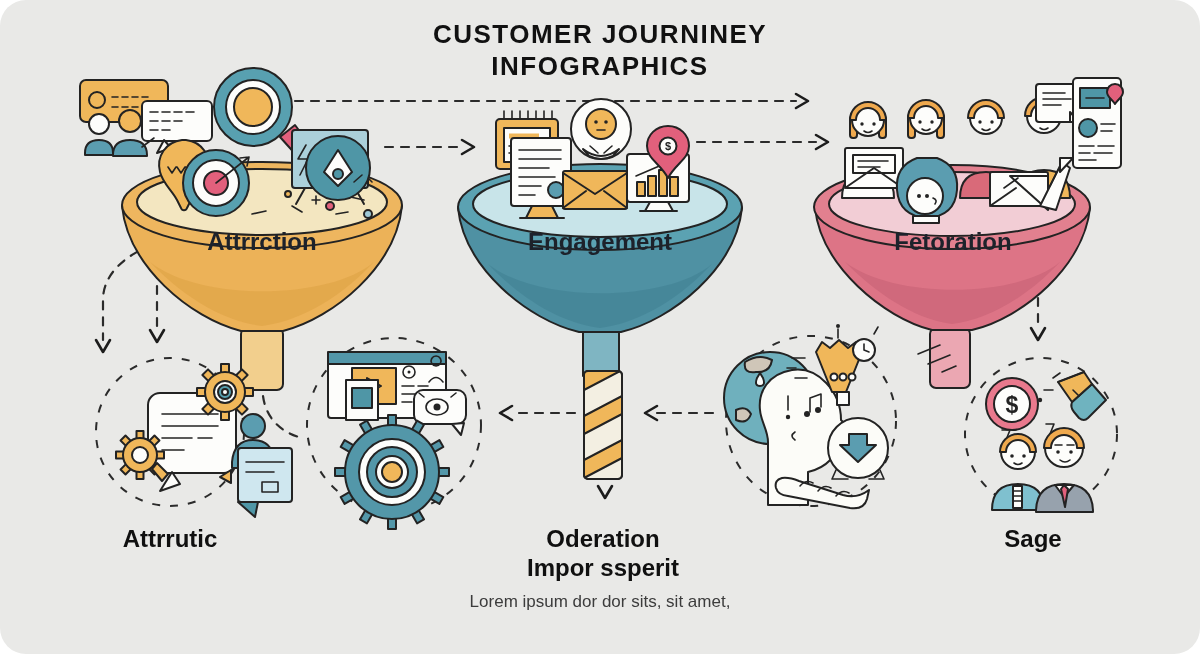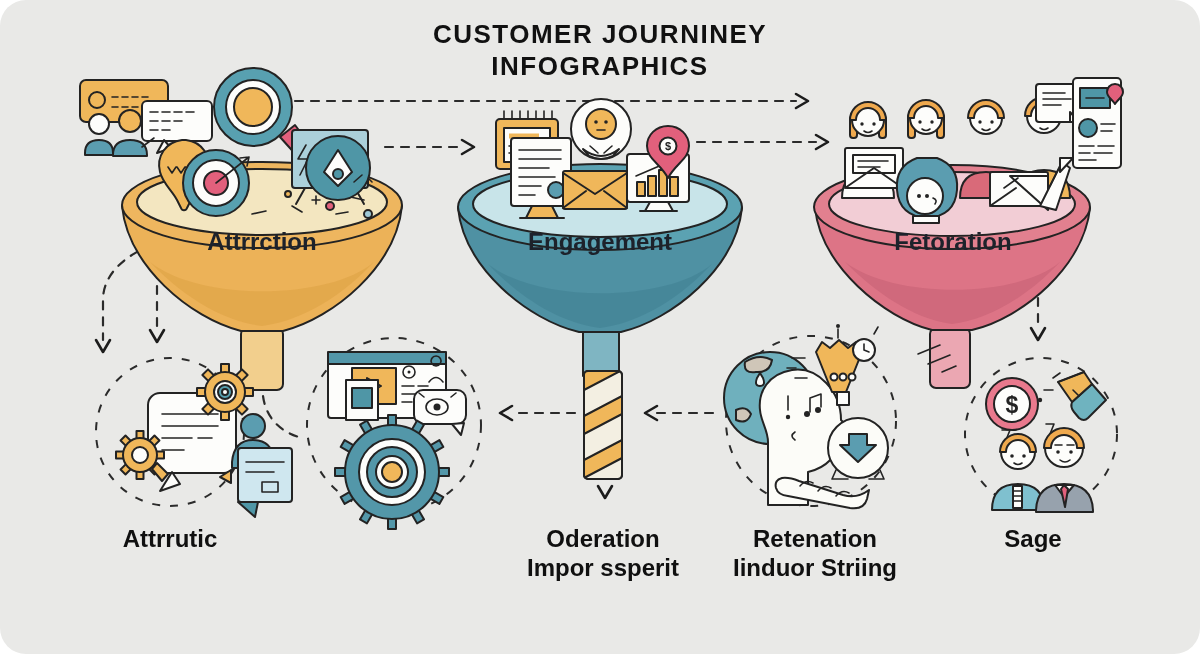--- a/index.html
+++ b/index.html
@@ -443,24 +443,21 @@
 <div class="txt funnel-label" style="left:470px;top:228px;">Engagement</div>
 <div class="txt funnel-label" style="left:823px;top:228px;">Fetoration</div>
 
 <div class="txt stage" style="left:45px;">
   <div>Attrrutic</div>
 </div>
 <div class="txt stage" style="left:478px;">
   <div>Oderation</div>
   <div>Impor ssperit</div>
 </div>
-<div class="txt stage" style="left:690px;">
-  <div>Retenation</div>
-  <div>Iinduor Striing</div>
-</div>
 <div class="txt stage" style="left:908px;">
   <div>Sage</div>
 </div>
 
 <div class="txt caption">
+  <div>Lorem ipsum dor dor sits, sit amet,</div>
 </div>
 
 </div>
 
 </body></html>

